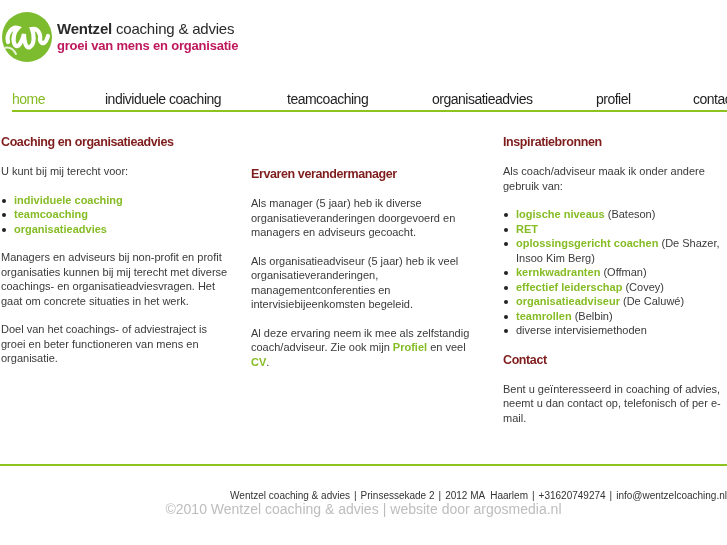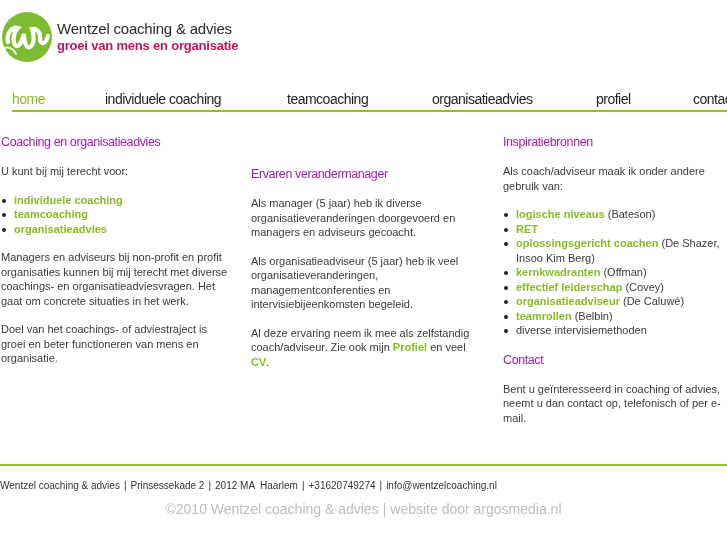--- a/index.html
+++ b/index.html
@@ -3,37 +3,37 @@
   <meta charset="utf-8">
   <style>
     * { margin: 0; padding: 0; box-sizing: border-box; }
     html, body { width: 727px; height: 545px; background: #ffffff; overflow: hidden; }
     body { font-family: "Liberation Sans", "DejaVu Sans", sans-serif; color: #333333; position: relative; }
 
     .header { position: absolute; left: 0; top: 0; width: 727px; height: 80px; }
     .logo-mark { position: absolute; left: 2px; top: 12px; width: 50px; height: 50px; border-radius: 50%; background: #7dbb2f; overflow: hidden; }
     .logo-mark svg { position: absolute; left: 0; top: 0; }
     .brand-line1 { position: absolute; left: 57px; top: 20px; font-size: 15px; color: #2a2a2a; white-space: nowrap; letter-spacing: -0.2px; }
-    .brand-line1 b { font-weight: normal; }
+    .brand-line1 b { font-weight: bold; }
     .brand-line2 { position: absolute; left: 57px; top: 38px; font-size: 13px; font-weight: bold; color: #be185d; white-space: nowrap; letter-spacing: -0.2px; }
 
     .nav { position: absolute; left: 12px; top: 90px; width: 727px; height: 22px; border-bottom: 2px solid #8ec21f; }
     .nav-item { position: absolute; top: 1px; font-size: 14px; color: #1f1f1f; text-decoration: none; white-space: nowrap; letter-spacing: -0.5px; cursor: pointer; }
     .nav-item.active { color: #86bc25; }
 
     .col { position: absolute; top: 134px; font-size: 11px; line-height: 14.5px; color: #3a3a3a; }
-    .col h2 { font-size: 12.5px; font-weight: normal; color: #a21caf; letter-spacing: -0.4px; margin-bottom: 14px; line-height: 16px; }
+    .col h2 { font-size: 12.5px; font-weight: bold; color: #7f1d1d; letter-spacing: -0.4px; margin-bottom: 14px; line-height: 16px; }
     .col p { margin-bottom: 14px; }
     .col ul { list-style: none; margin-bottom: 14px; }
     .col li { position: relative; padding-left: 13px; }
     .col li::before { content: ""; position: absolute; left: 1px; top: 6px; width: 4px; height: 4px; border-radius: 50%; background: #222; }
     .g { color: #86bc25; font-weight: bold; text-decoration: none; cursor: pointer; }
 
     .footer-line { position: absolute; left: 0; top: 464px; width: 727px; height: 2px; background: #8ec21f; }
-    .footer-info { position: absolute; left: 0; top: 480px; width: 727px; text-align: left; font-size: 10px; color: #333; white-space: nowrap; }
+    .footer-info { position: absolute; left: 0; top: 490px; width: 727px; text-align: right; font-size: 10px; color: #333; white-space: nowrap; }
     .footer-copy { position: absolute; left: 0; top: 501px; width: 727px; text-align: center; font-size: 14px; color: #bdbdbd; white-space: nowrap; }
     .sep { padding: 0 4px; }
   </style>
 </head>
 <body>
 
 <div class="header">
   <div class="logo-mark">
     <svg width="50" height="50" viewBox="0 0 50 50">
       <path d="M6 30 C4 22, 10 14, 16 16 C12 20, 10 28, 13 33 C16 37, 20 30, 22 22 C22 30, 24 37, 28 35 C33 32, 32 22, 30 17 C36 16, 39 22, 38 28 C40 34, 44 31, 46 24" fill="none" stroke="#ffffff" stroke-width="4.2" stroke-linecap="round"></path>

